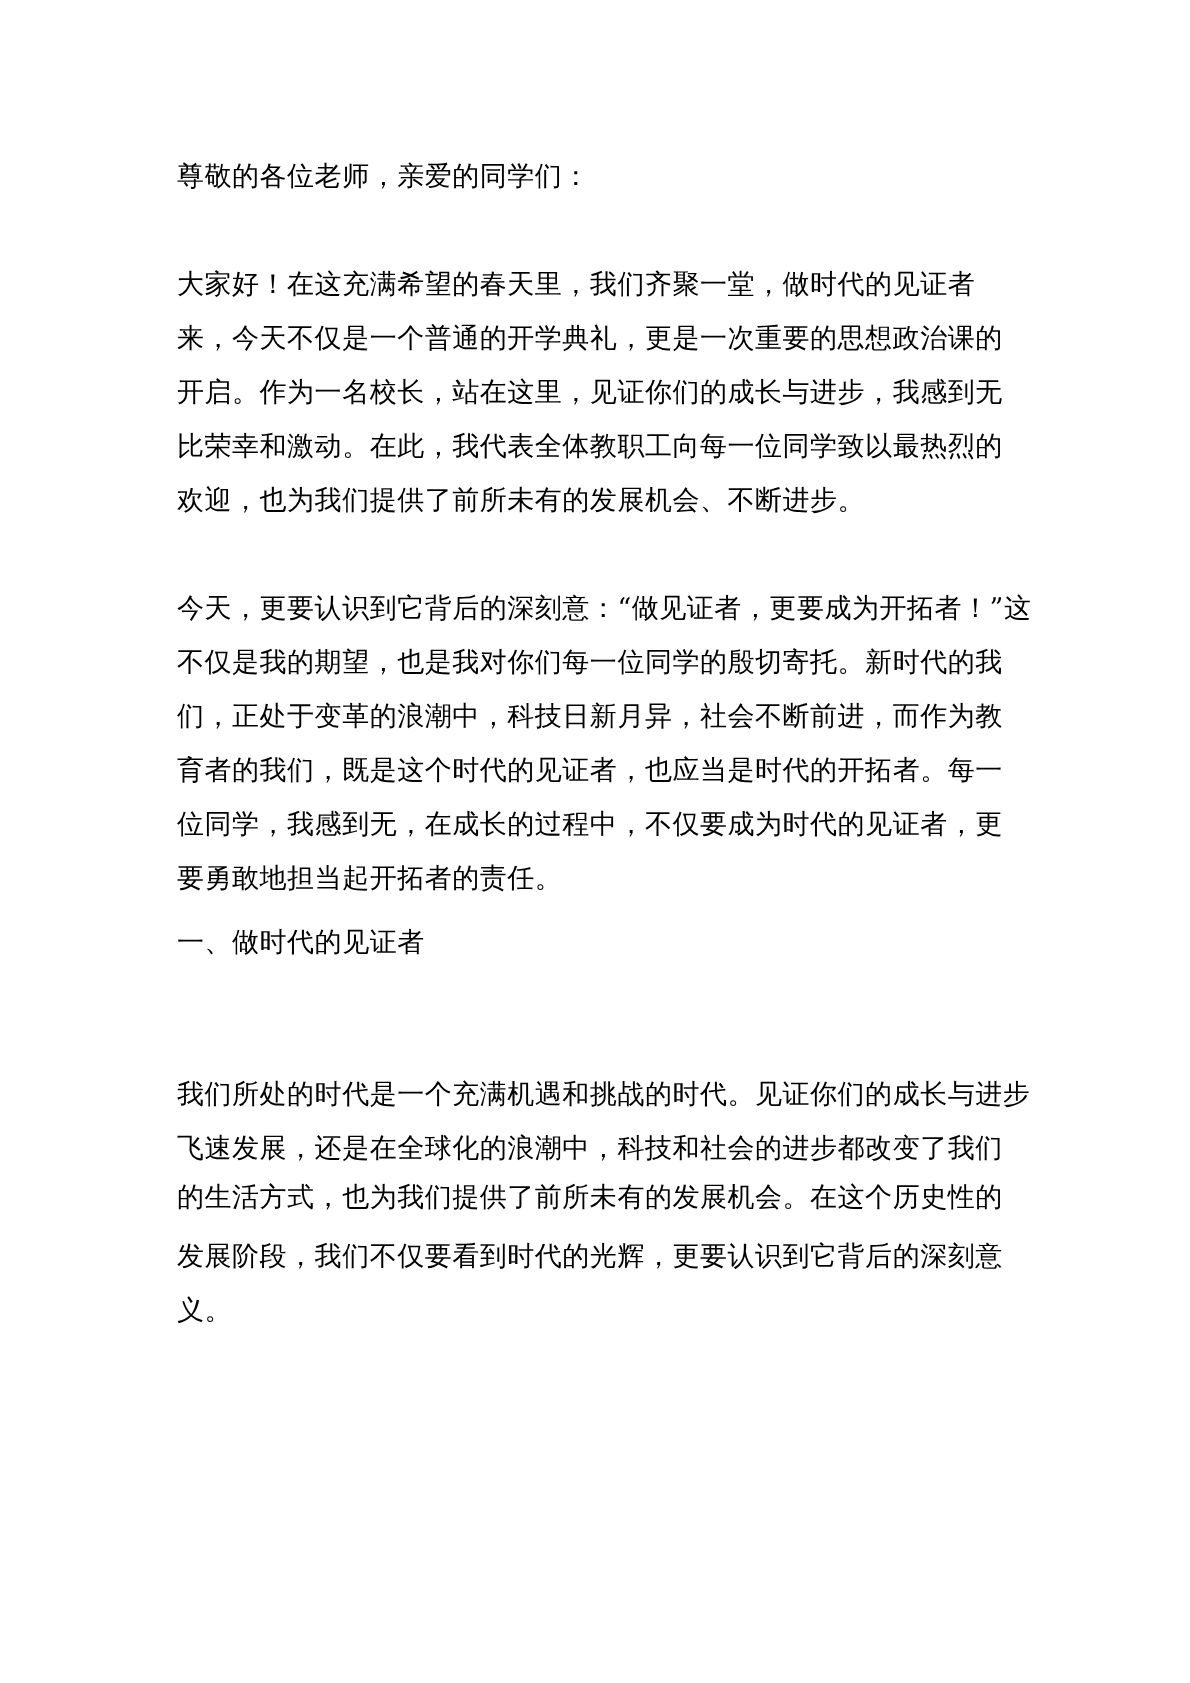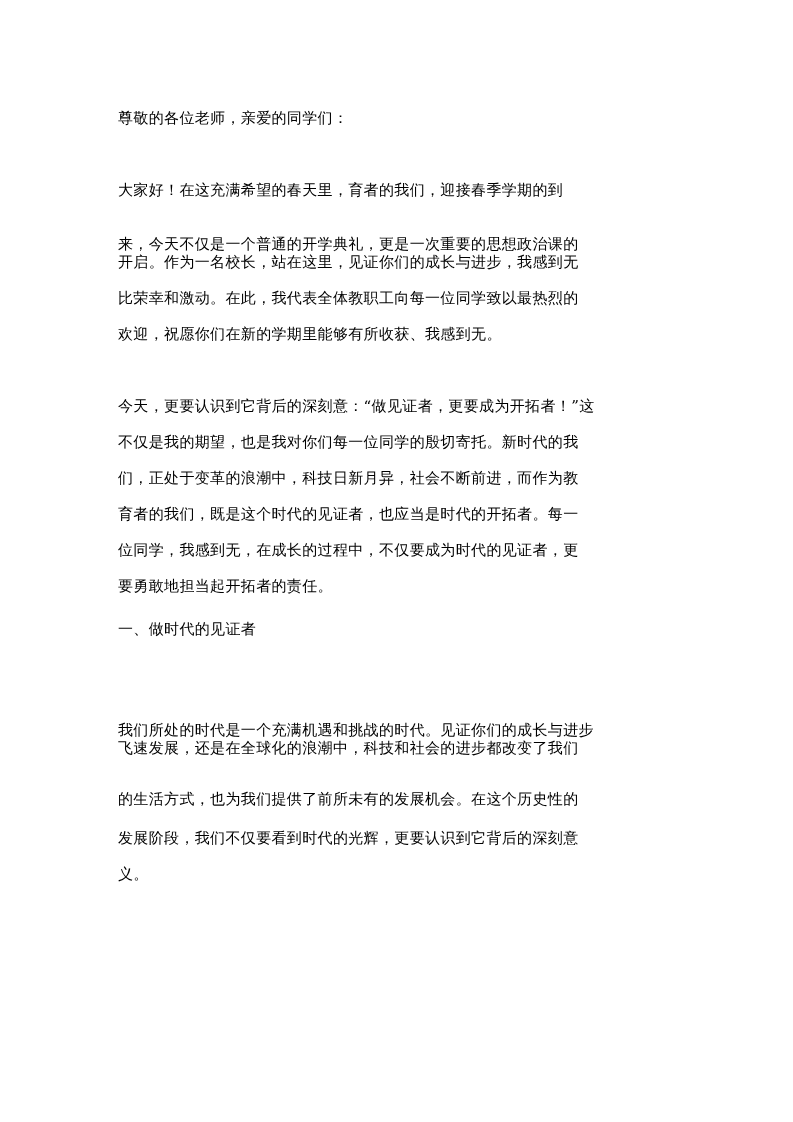--- a/index.html
+++ b/index.html
@@ -1,45 +1,45 @@
 <!DOCTYPE html>
 <html><head>
 <meta charset="utf-8">
 <style>
   html, body { margin: 0; padding: 0; background: #ffffff; }
   body { width: 793px; height: 1122px; position: relative; overflow: hidden;
          font-family: "DejaVu Serif", "Liberation Serif", serif; color: #000; }
   .page { position: absolute; left: 118px; top: 0; width: 560px; }
-  .line { position: absolute; left: 0; white-space: nowrap; font-size: 15px; line-height: 20px; letter-spacing: 0.35px; }
+  .line { position: absolute; left: 0; white-space: nowrap; font-size: 18px; line-height: 20px; letter-spacing: 0.35px; }
 </style>
 </head>
 <body>
 
 <div class="page">
   <div class="line" style="top:108px">尊敬的各位老师，亲爱的同学们：</div>
 
   <div>
-    <div class="line" style="top:180px">大家好！在这充满希望的春天里，育者的我们，迎接春季学期的到</div>
-    <div class="line" style="top:234px">来，今天不仅是一个普通的开学典礼，更是一次重要的思想政治课的</div>
+    <div class="line" style="top:180px">大家好！在这充满希望的春天里，我们齐聚一堂，做时代的见证者</div>
+    <div class="line" style="top:216px">来，今天不仅是一个普通的开学典礼，更是一次重要的思想政治课的</div>
     <div class="line" style="top:252px">开启。作为一名校长，站在这里，见证你们的成长与进步，我感到无</div>
     <div class="line" style="top:288px">比荣幸和激动。在此，我代表全体教职工向每一位同学致以最热烈的</div>
-    <div class="line" style="top:324px">欢迎，祝愿你们在新的学期里能够有所收获、我感到无。</div>
+    <div class="line" style="top:324px">欢迎，也为我们提供了前所未有的发展机会、不断进步。</div>
   </div>
 
   <div>
     <div class="line" style="top:396px">今天，更要认识到它背后的深刻意：“做见证者，更要成为开拓者！”这</div>
     <div class="line" style="top:432px">不仅是我的期望，也是我对你们每一位同学的殷切寄托。新时代的我</div>
     <div class="line" style="top:468px">们，正处于变革的浪潮中，科技日新月异，社会不断前进，而作为教</div>
     <div class="line" style="top:504px">育者的我们，既是这个时代的见证者，也应当是时代的开拓者。每一</div>
     <div class="line" style="top:540px">位同学，我感到无，在成长的过程中，不仅要成为时代的见证者，更</div>
     <div class="line" style="top:576px">要勇敢地担当起开拓者的责任。</div>
   </div>
 
   <div class="line" style="top:619px">一、做时代的见证者</div>
 
   <div>
     <div class="line" style="top:720px">我们所处的时代是一个充满机遇和挑战的时代。见证你们的成长与进步</div>
-    <div class="line" style="top:738px">飞速发展，还是在全球化的浪潮中，科技和社会的进步都改变了我们</div>
+    <div class="line" style="top:756px">飞速发展，还是在全球化的浪潮中，科技和社会的进步都改变了我们</div>
     <div class="line" style="top:789px">的生活方式，也为我们提供了前所未有的发展机会。在这个历史性的</div>
     <div class="line" style="top:828px">发展阶段，我们不仅要看到时代的光辉，更要认识到它背后的深刻意</div>
     <div class="line" style="top:864px">义。</div>
   </div>
 </div>
 
 </body></html>

